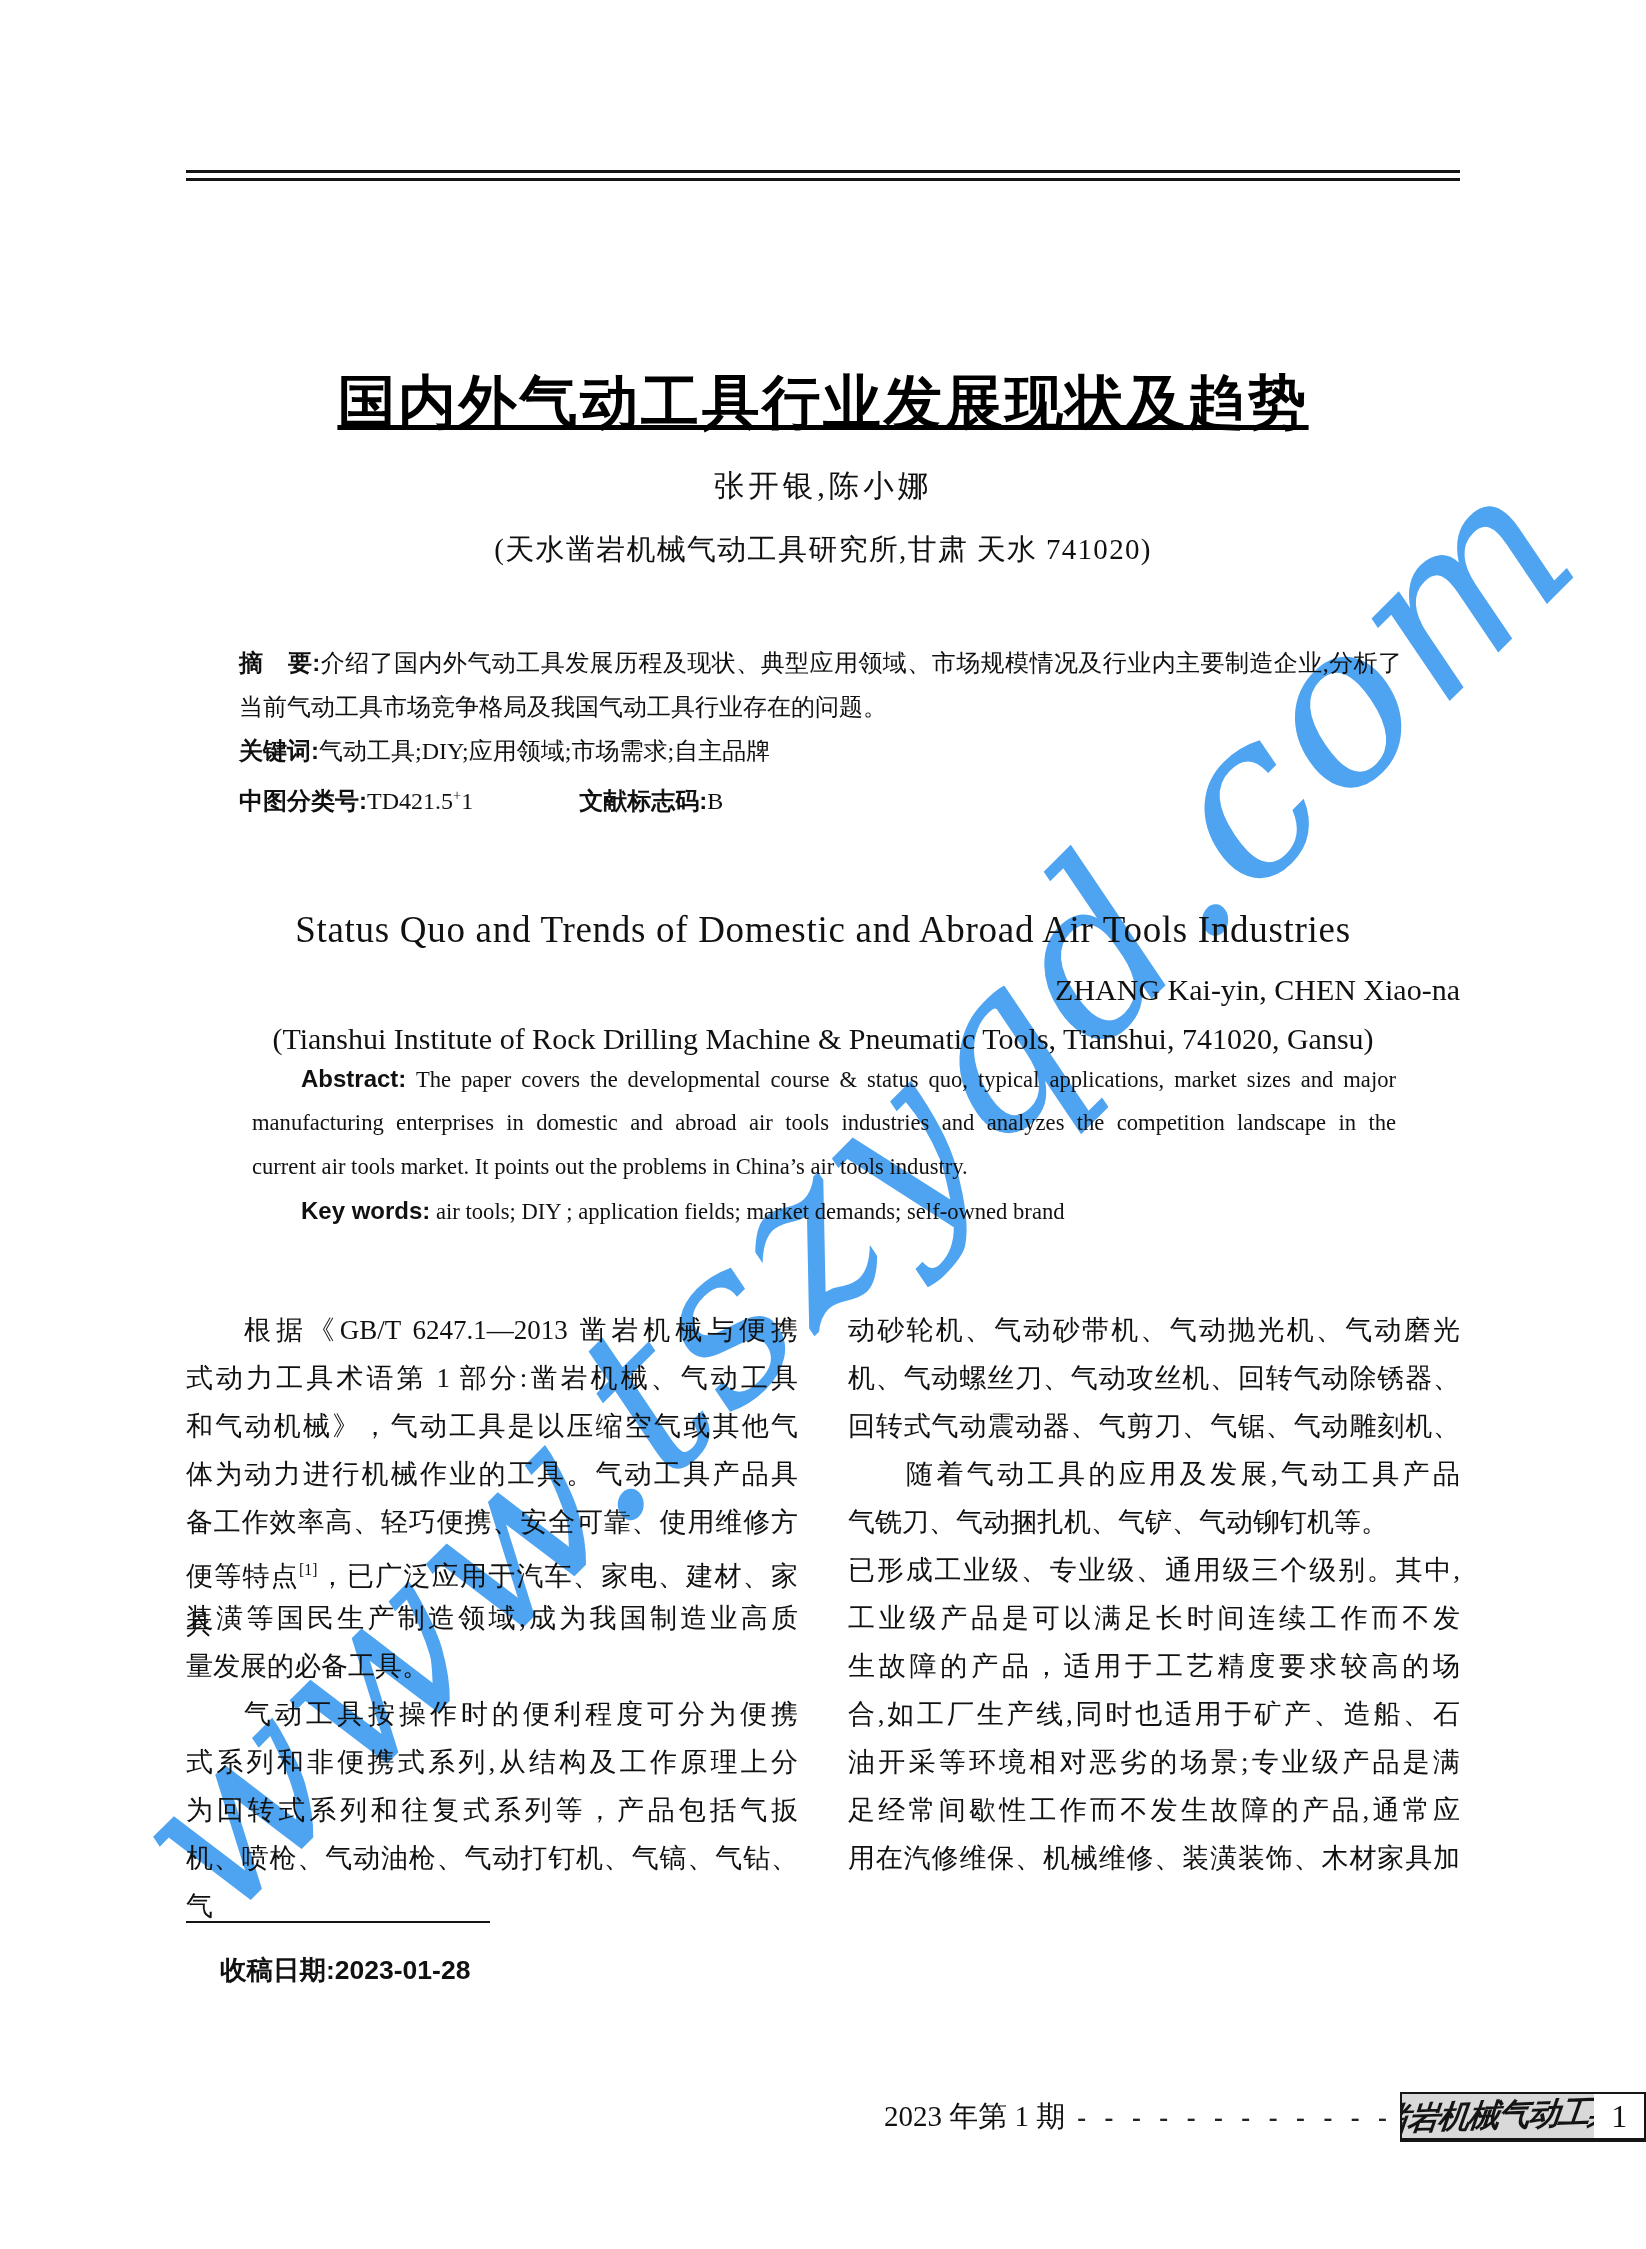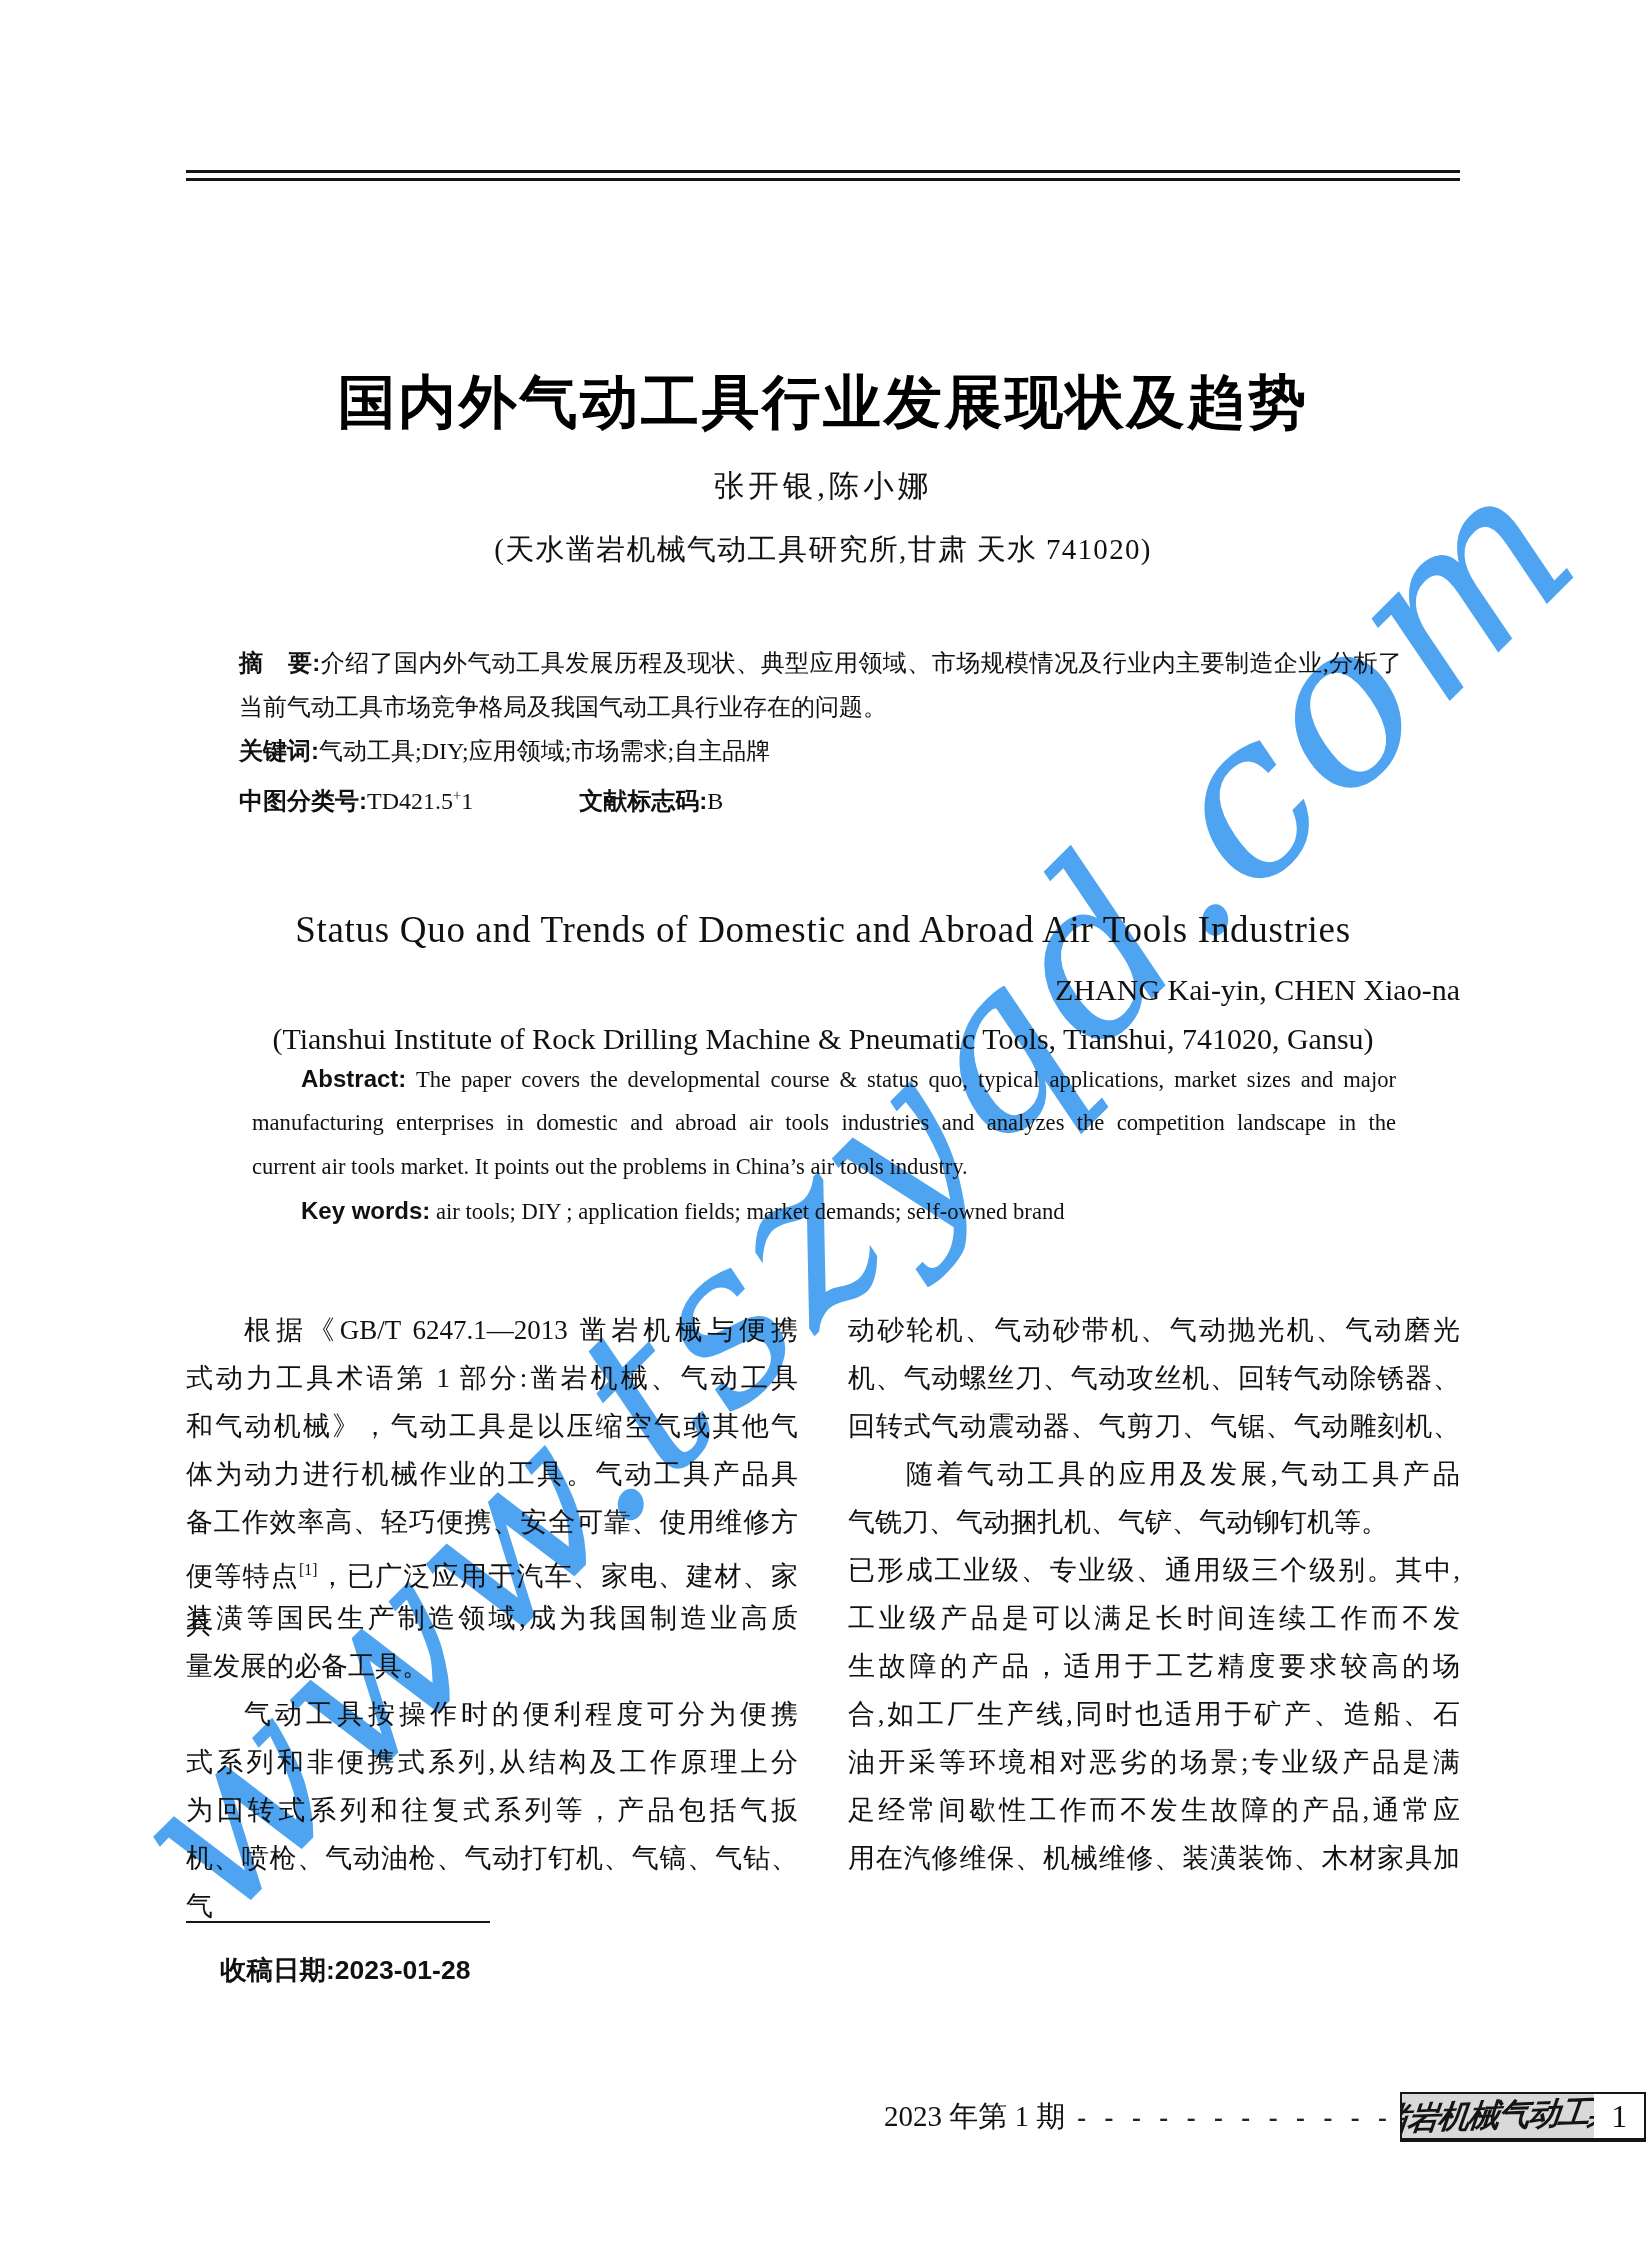--- a/index.html
+++ b/index.html
@@ -23,21 +23,21 @@
 
   
   .top-rule {
     position:absolute; left:186px; width:1274px; top:170px; height:10.6px;
     border-top:3.3px solid #151515; border-bottom:3.3px solid #151515;
   }
 
   
   .title-zh {
     position:absolute; left:186px; width:1274px; top:364px;
-    text-align:center; font-size:58px; font-weight:900; letter-spacing:2.7px; color:#000;
+    text-align:center; font-size:58px; font-weight:900; letter-spacing:2.7px; color:#000;text-decoration:underline;
   }
   .authors-zh {
     position:absolute; left:186px; width:1274px; top:466px;
     text-align:center; font-size:30.5px; letter-spacing:4px;
   }
   .affil-zh {
     position:absolute; left:186px; width:1274px; top:530px;
     text-align:center; font-size:29px; letter-spacing:1.3px;
   }
 

